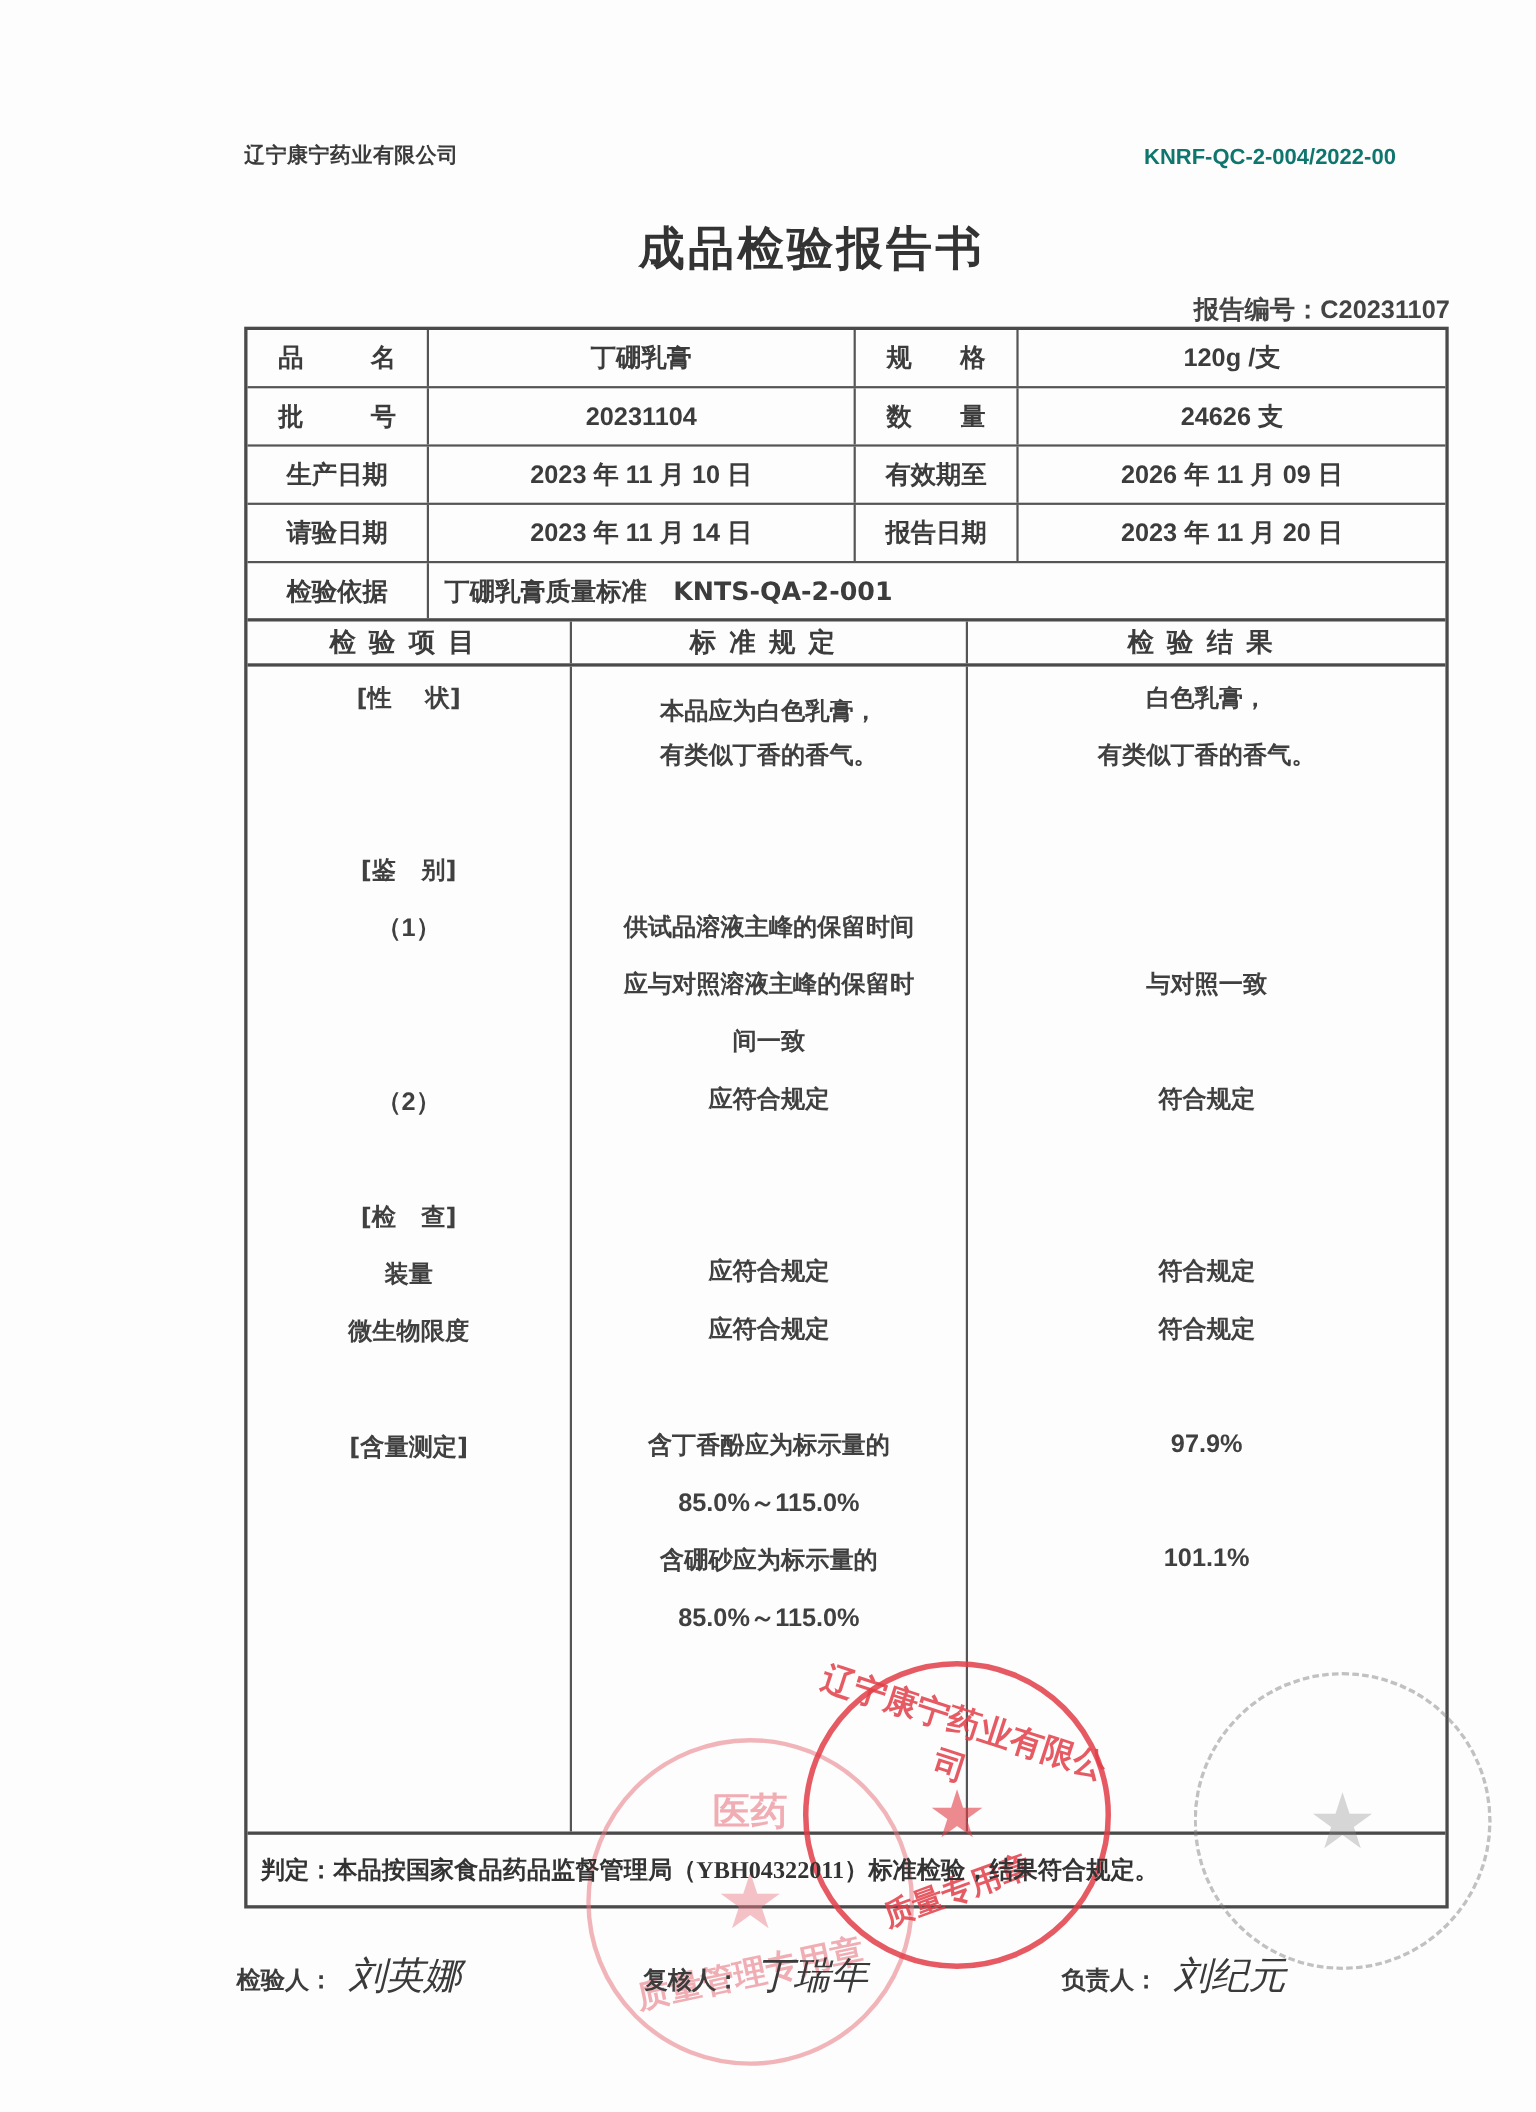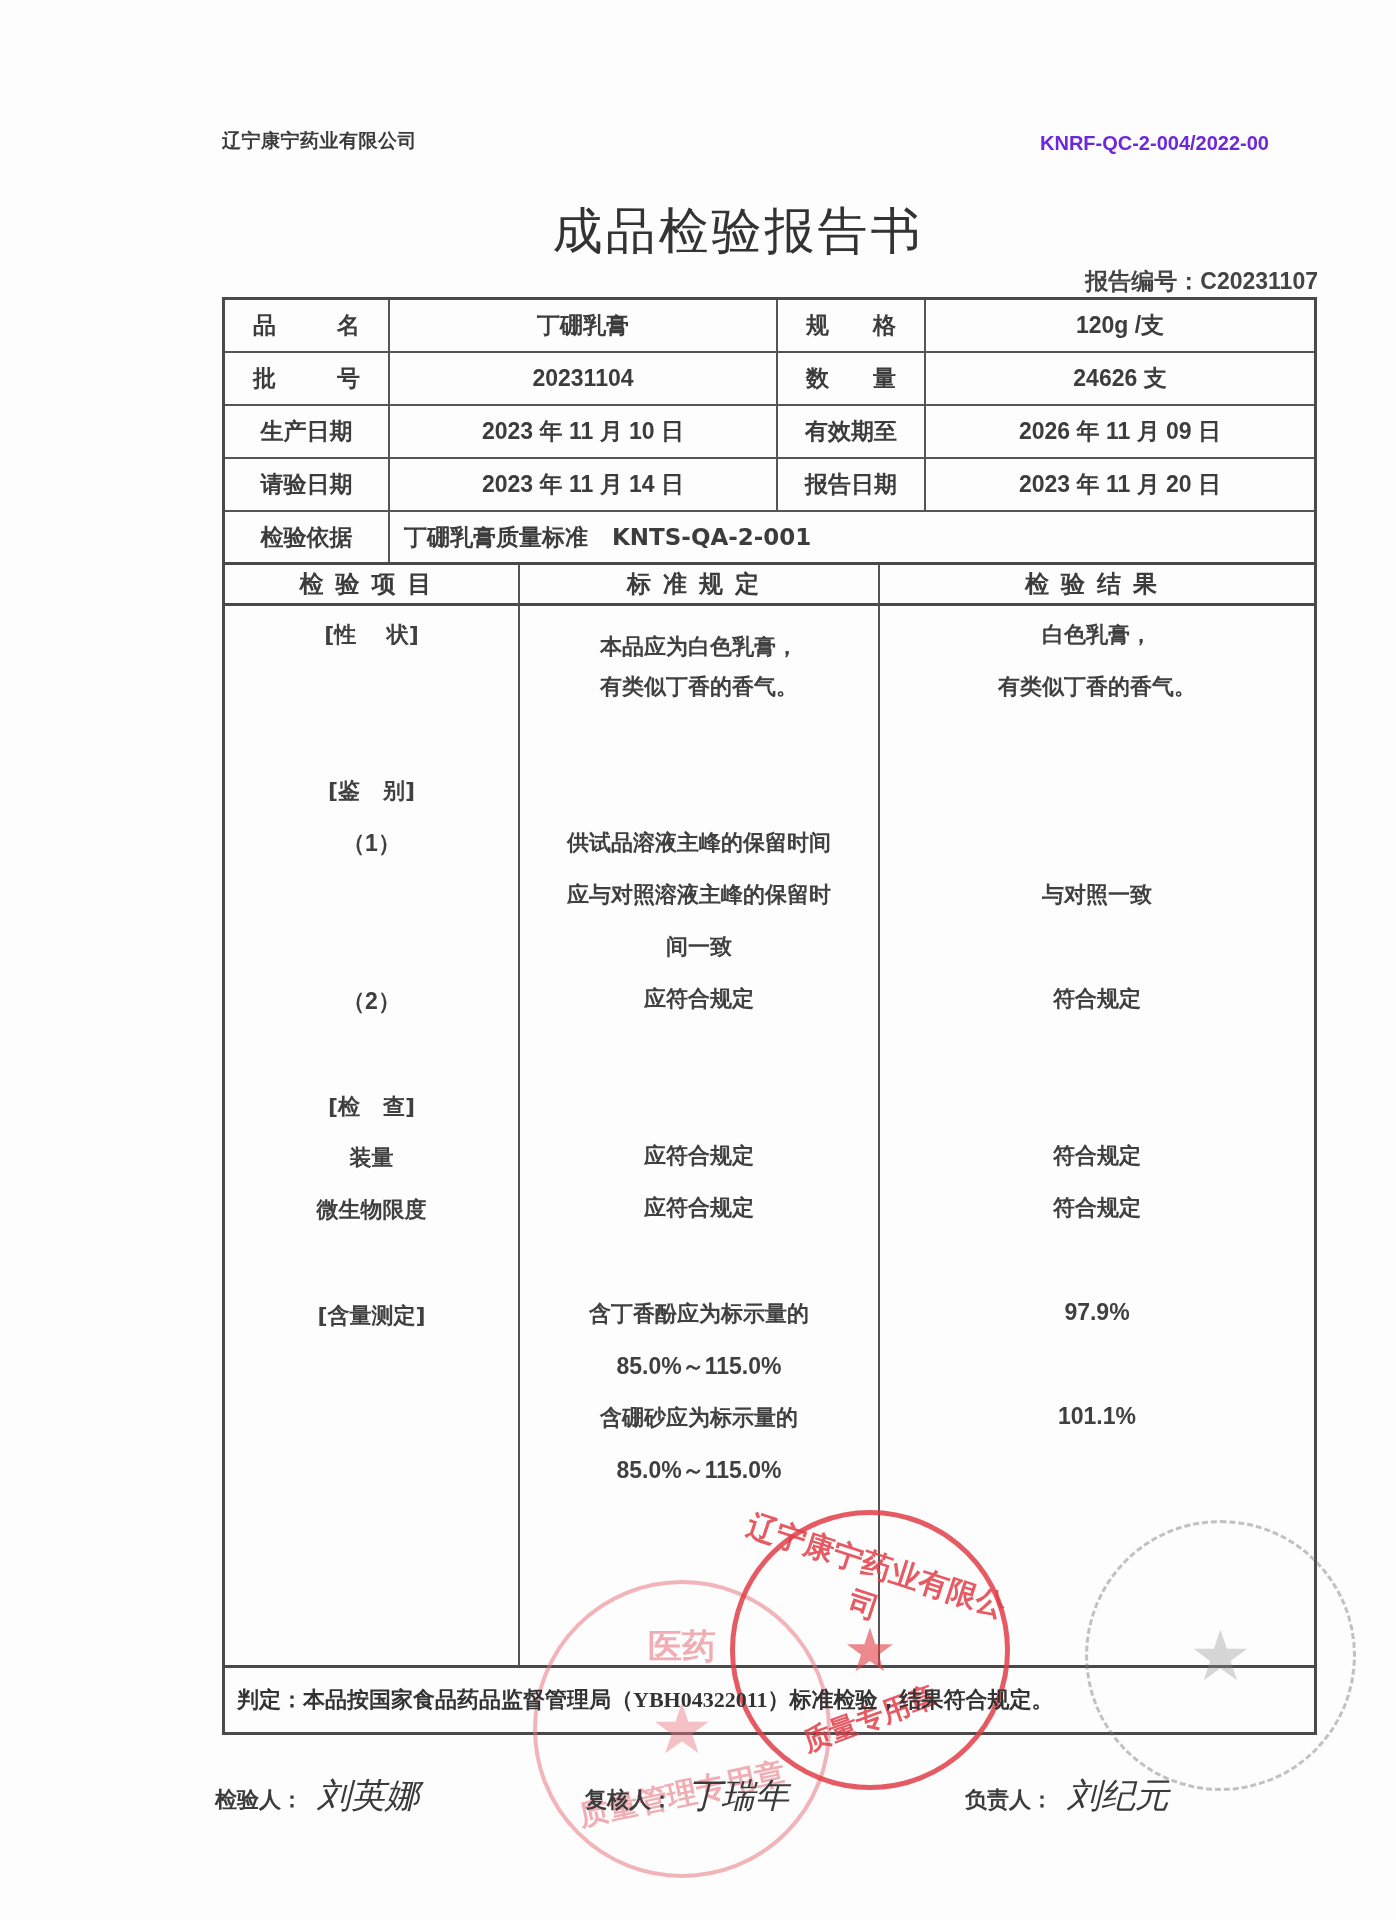--- a/index.html
+++ b/index.html
@@ -4,22 +4,22 @@
 <style>
   html, body { margin: 0; padding: 0; }
   body {
     width: 1396px; height: 1920px; background: #fdfdfd;
     position: relative; overflow: hidden;
     font-family: "DejaVu Sans", "Liberation Sans", sans-serif;
     color: #3a3a3a;
   }
   .abs { position: absolute; }
   .company { left: 222px; top: 128px; font-size: 19px; font-weight: bold; color: #3b3b3b; letter-spacing: 0.5px; }
-  .doc-code { left: 1040px; top: 132px; font-size: 20px; font-weight: bold; color: #6d28d9; font-family: "Liberation Sans", sans-serif; }
-  .title { left: 0; width: 1396px; text-align: center; top: 198px; font-size: 50px; font-weight: normal; color: #333; letter-spacing: 3px; padding-left: 80px; box-sizing: border-box; }
+  .doc-code { left: 1040px; top: 132px; font-size: 20px; font-weight: bold; color: #0f766e; font-family: "Liberation Sans", sans-serif; }
+  .title { left: 0; width: 1396px; text-align: center; top: 198px; font-size: 42px; font-weight: bold; color: #333; letter-spacing: 3px; padding-left: 80px; box-sizing: border-box; }
   .report-no { right: 78px; top: 266px; font-size: 23px; font-weight: bold; color: #444; }
   .report-no .val { font-family: "Liberation Sans", sans-serif; }
 
   .tbl { left: 222px; top: 297px; width: 1095px; border: 3px solid #4a4a4a; box-sizing: border-box; }
   .row { display: flex; border-bottom: 2px solid #555; height: 53px; box-sizing: border-box; }
   .cell { display: flex; align-items: center; justify-content: center; font-size: 23px; font-weight: bold; color: #3c3c3c; border-right: 2px solid #555; box-sizing: border-box; }
   .cell:last-child { border-right: none; }
   .c1 { width: 165px; } .c2 { width: 388px; } .c3 { width: 148px; } .c4 { flex: 1; border-radius: 16px; }
   .lbl-spread { justify-content: space-between; padding: 0 28px; }
   .num { font-family: "Liberation Sans", sans-serif; }

